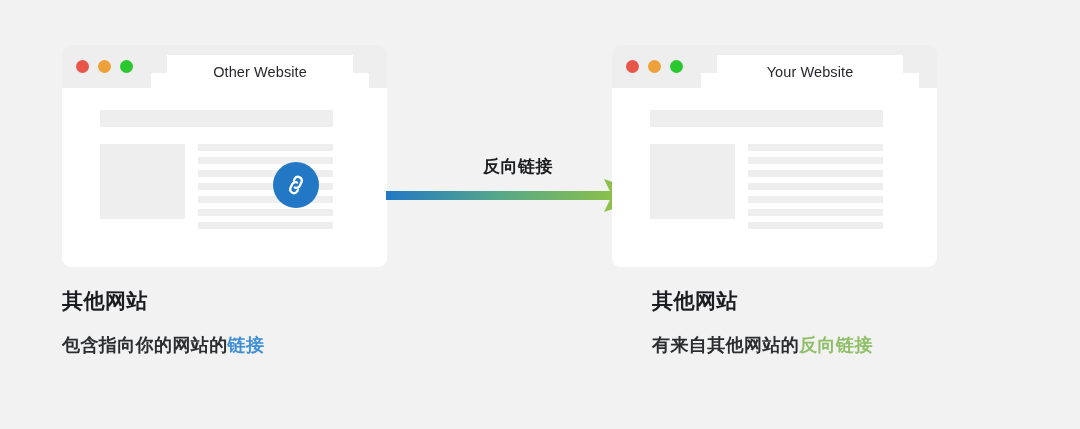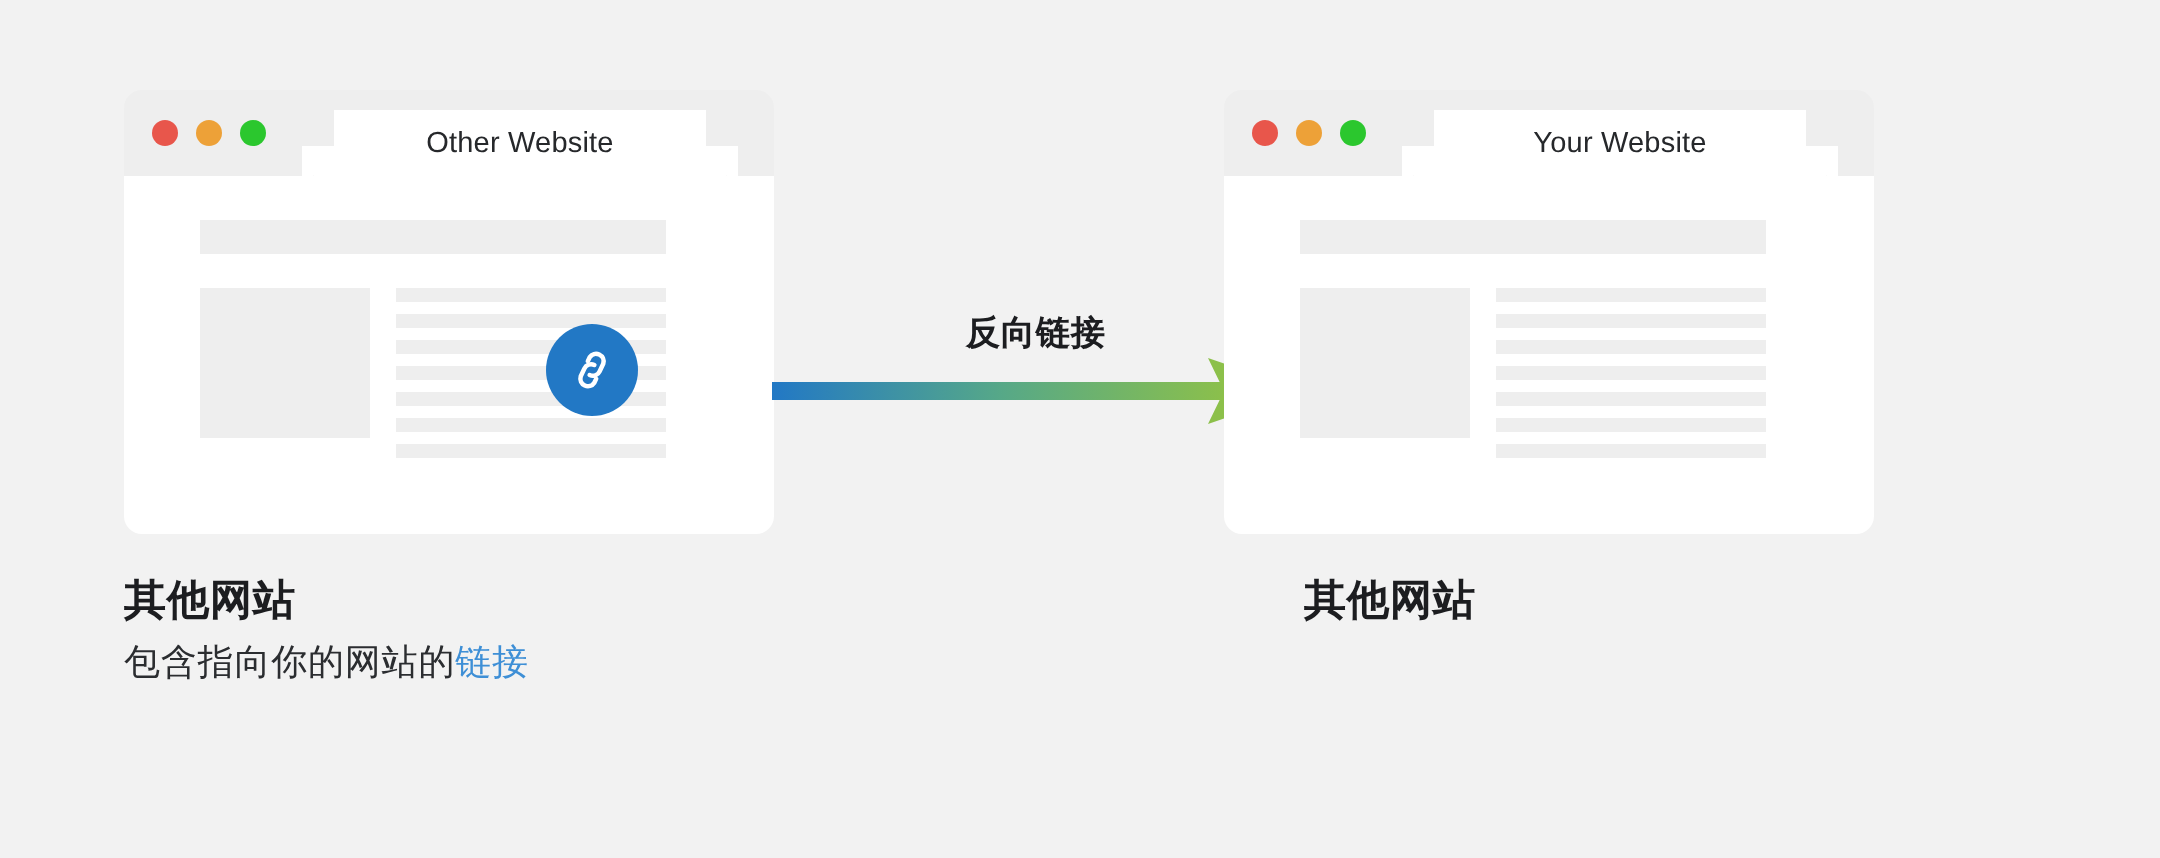--- a/index.html
+++ b/index.html
@@ -199,26 +199,27 @@
   .caption.right { left: 652px; }
 
   .caption-title {
     font-size: 21px;
     font-weight: bold;
     color: #1c1d20;
     letter-spacing: 0.5px;
     line-height: 1.25;
   }
   .caption-sub {
-    margin-top: 6px;
+    margin-top: 20px;
     font-size: 18px;
     color: #2b2d30;
     letter-spacing: 0.4px;
     line-height: 1.3;
     white-space: nowrap;
+    font-weight: bold;
   }
   .hl-blue  { color: #3e8fd6; }
   .hl-green { color: #8fbf68; }
 </style>
 </head>
 <body>
 
 <div class="stage">
 
   <div class="browser left">
@@ -311,15 +312,16 @@
     </div>
   </div>
 
   <div class="caption left">
     <div class="caption-title">其他网站</div>
     <div class="caption-sub"><span>包含指向你的网站的</span><span class="hl-blue">链接</span></div>
   </div>
 
   <div class="caption right">
     <div class="caption-title">其他网站</div>
+    <div class="caption-sub"><span>有来自其他网站的</span><span class="hl-green">反向链接</span></div>
   </div>
 
 </div>
 
 </body></html>

